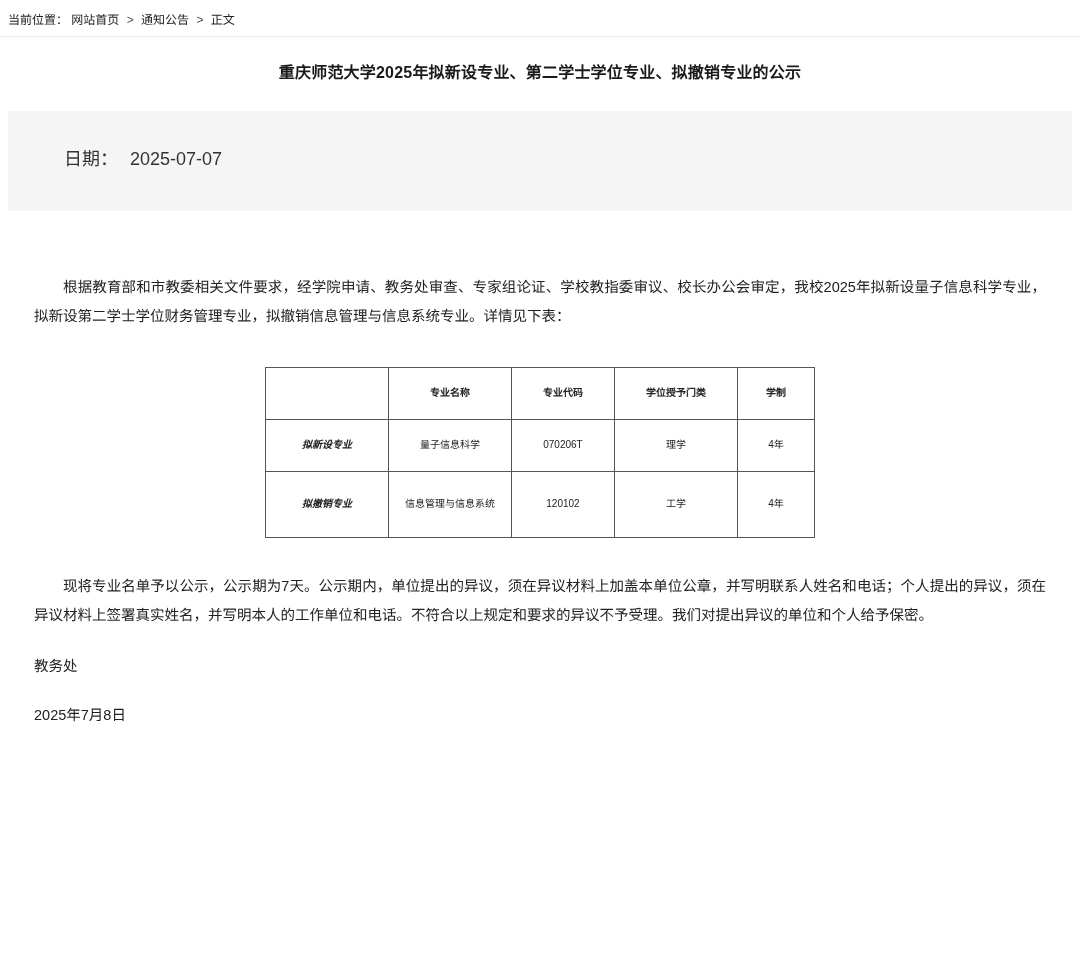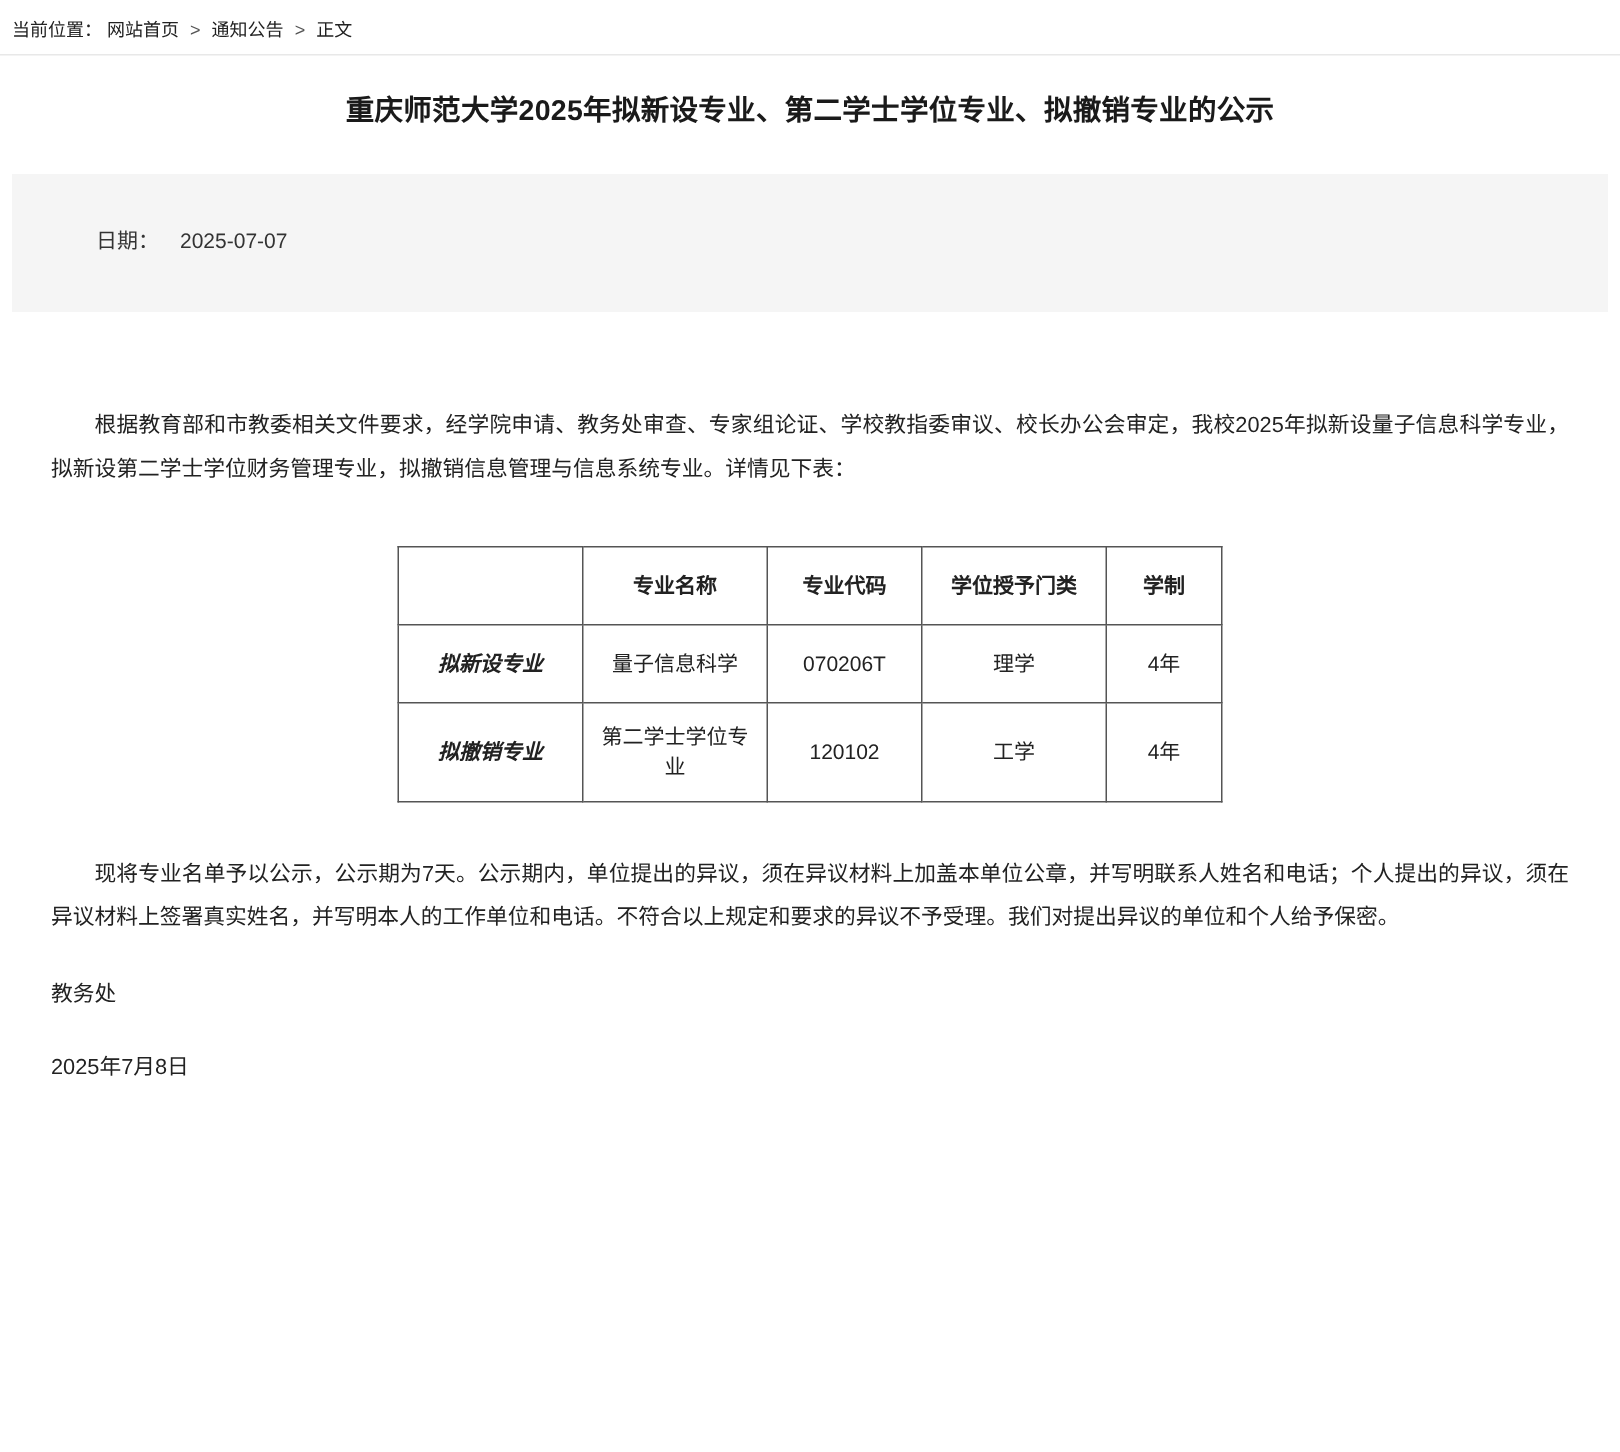--- a/index.html
+++ b/index.html
@@ -39,36 +39,36 @@
     cursor: pointer;
   }
   .breadcrumb .sep {
     color: #555;
     padding: 0 4px;
   }
 
   
   .doc-title {
     text-align: center;
-    font-size: 19px;
+    font-size: 16px;
     font-weight: bold;
     color: #1a1a1a;
     margin: 24px 40px 0 40px;
     line-height: 1.5;
     letter-spacing: 0.2px;
   }
 
   
   .meta-panel {
     margin: 26px 8px 0 8px;
     background: #f5f5f5;
     padding: 30px 0 34px 0;
   }
   .meta-row {
-    font-size: 14px;
+    font-size: 18px;
     color: #333;
     padding-left: 56px;
     line-height: 2.0;
     white-space: nowrap;
   }
   .meta-key {
     display: inline-block;
     min-width: 44px;
     color: #333;
   }
@@ -98,21 +98,21 @@
   
   .table-wrap {
     display: flex;
     justify-content: center;
     margin: 36px 0 34px 0;
   }
   table.majors {
     border-collapse: collapse;
     table-layout: fixed;
     width: 484px;
-    font-size: 14px;
+    font-size: 10px;
     color: #222;
   }
   table.majors td {
     border: 1px solid #555;
     text-align: center;
     vertical-align: middle;
     padding: 10px 6px;
     line-height: 1.45;
   }
   table.majors tr { height: 52px; }
@@ -182,21 +182,21 @@
         <tbody>
           <tr>
             <td class="cat">拟新设专业</td>
             <td>量子信息科学</td>
             <td>070206T</td>
             <td>理学</td>
             <td>4年</td>
           </tr>
           <tr class="tall">
             <td class="cat">拟撤销专业</td>
-            <td>第二学士学位专业</td>
+            <td>信息管理与信息系统</td>
             <td>120102</td>
             <td>工学</td>
             <td>4年</td>
           </tr>
         </tbody>
       </table>
     </div>
 
     <div class="foot">
       <p class="indent">现将专业名单予以公示，公示期为7天。公示期内，单位提出的异议，须在异议材料上加盖本单位公章，并写明联系人姓名和电话；个人提出的异议，须在异议材料上签署真实姓名，并写明本人的工作单位和电话。不符合以上规定和要求的异议不予受理。我们对提出异议的单位和个人给予保密。</p>

